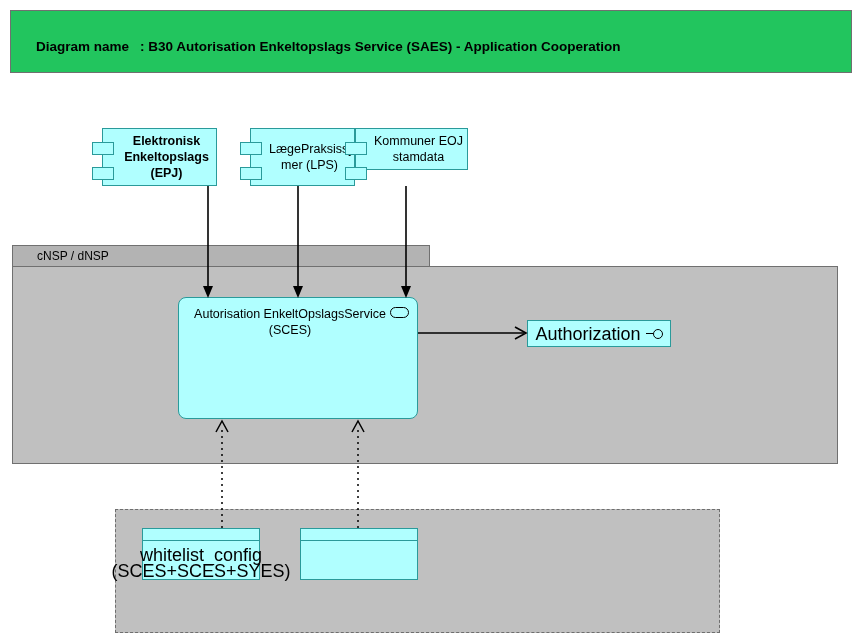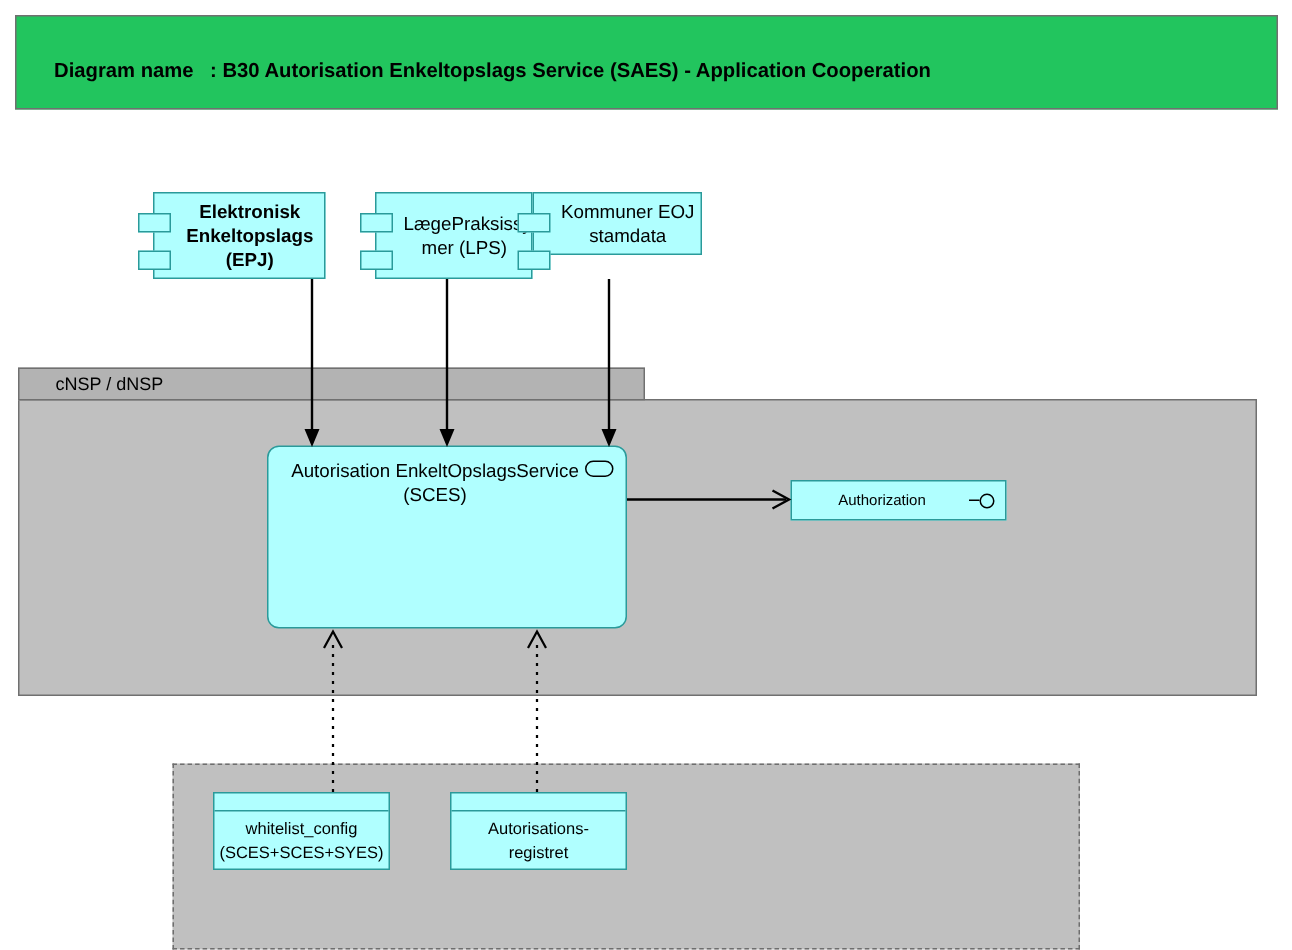--- a/index.html
+++ b/index.html
@@ -159,21 +159,21 @@
     box-sizing: border-box;
     z-index: 3;
   }
   #authorization .iface-label {
     position: absolute;
     left: 6px;
     right: 28px;
     top: 50%;
     transform: translateY(-50%);
     text-align: center;
-    font-size: 10px;
+    font-size: 18px;
     color: #000;
   }
   .icon-interface {
     position: absolute;
     right: 6px;
     top: 50%;
     transform: translateY(-50%);
     width: 18px;
     height: 10px;
   }
@@ -209,24 +209,24 @@
     left: 0; top: 0; right: 0;
     height: 12px;
     border-bottom: 1px solid #2a9a9a;
     box-sizing: border-box;
   }
   .data-object .do-label {
     position: absolute;
     left: 3px; right: 3px;
     top: 13px; bottom: 0;
     display: flex;
-    align-items: center;
+    align-items: flex-end;
     justify-content: center;
     text-align: center;
-    font-size: 11px;
+    font-size: 18px;
     color: #000;
     line-height: 16px;
   }
 
   #do-whitelist { left: 142px; top: 528px; width: 118px; height: 52px; }
   #do-autreg    { left: 300px; top: 528px; width: 118px; height: 52px; }
 
   
   #connectors {
     position: absolute;
@@ -304,26 +304,20 @@
   <div class="do-label">
     <div>
       <span>whitelist_config</span><br>
       <span>(SCES+SCES+SYES)</span>
     </div>
   </div>
 </div>
 
 <div class="data-object" id="do-autreg">
   <div class="do-header"></div>
-  <div class="do-label">
-    <div>
-      <span>Autorisations-</span><br>
-      <span>registret</span>
-    </div>
-  </div>
 </div>
 
 <svg id="connectors" width="861" height="633" viewBox="0 0 861 633">
 
   <g>
     <line x1="208" y1="186" x2="208" y2="290" stroke="#000" stroke-width="1.6"></line>
     <polygon points="208,298 203,286 213,286" fill="#000"></polygon>
   </g>
 
   <g>

